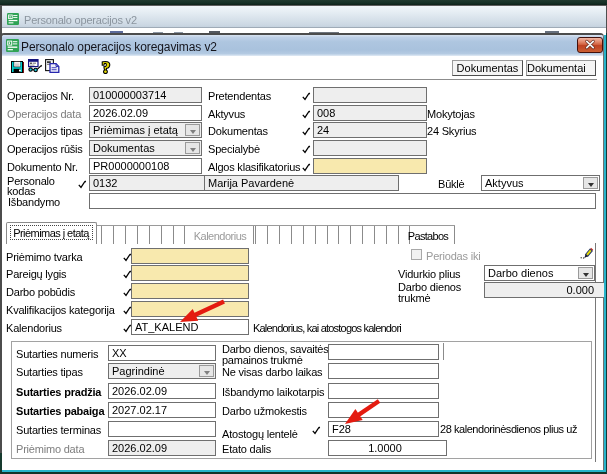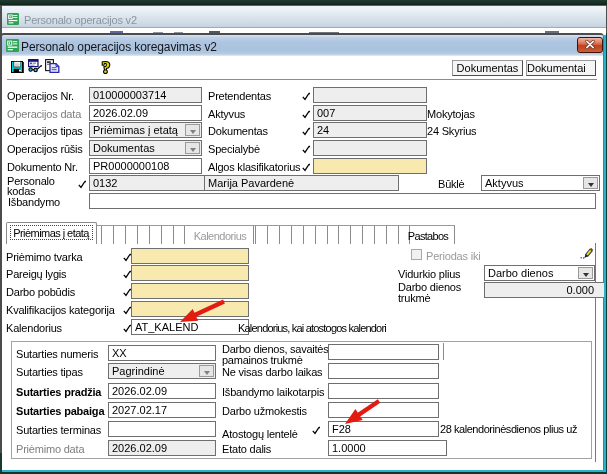--- a/index.html
+++ b/index.html
@@ -135,21 +135,21 @@
 
 <div class="lb" style="left:208px;top:90px">Pretendentas</div>
 <svg style="position:absolute;left:302px;top:92px" width="9" height="9" viewBox="0 0 9 9">
     <path d="M0.8 4.8 L3.0 7.4 L6.6 1.9 L7.6 1.0 L7.0 2.2" fill="none" stroke="#000" stroke-width="1.25"></path>
   </svg>
 <div class="fd ro" style="left:313px;top:87px;width:109px"></div>
 <div class="lb" style="left:208px;top:107.5px">Aktyvus</div>
 <svg style="position:absolute;left:302px;top:109.7px" width="9" height="9" viewBox="0 0 9 9">
     <path d="M0.8 4.8 L3.0 7.4 L6.6 1.9 L7.6 1.0 L7.0 2.2" fill="none" stroke="#000" stroke-width="1.25"></path>
   </svg>
-<div class="fd ro" style="left:313px;top:104.7px;width:109px">007</div>
+<div class="fd ro" style="left:313px;top:104.7px;width:109px">008</div>
 <div class="lb" style="left:427px;top:107.5px">Mokytojas</div>
 <div class="lb" style="left:208px;top:125px">Dokumentas</div>
 <svg style="position:absolute;left:302px;top:127.3px" width="9" height="9" viewBox="0 0 9 9">
     <path d="M0.8 4.8 L3.0 7.4 L6.6 1.9 L7.6 1.0 L7.0 2.2" fill="none" stroke="#000" stroke-width="1.25"></path>
   </svg>
 <div class="fd ro" style="left:313px;top:122.3px;width:109px">24</div>
 <div class="lb" style="left:427px;top:125px">24 Skyrius</div>
 <div class="lb" style="left:208px;top:143px">Specialybė</div>
 <svg style="position:absolute;left:302px;top:145px" width="9" height="9" viewBox="0 0 9 9">
     <path d="M0.8 4.8 L3.0 7.4 L6.6 1.9 L7.6 1.0 L7.0 2.2" fill="none" stroke="#000" stroke-width="1.25"></path>
@@ -226,21 +226,21 @@
 <div class="lb" style="left:6px;top:304px">Kvalifikacijos kategorija</div>
 <svg style="position:absolute;left:123px;top:306px" width="9" height="9" viewBox="0 0 9 9">
     <path d="M0.8 4.8 L3.0 7.4 L6.6 1.9 L7.6 1.0 L7.0 2.2" fill="none" stroke="#000" stroke-width="1.25"></path>
   </svg>
 <div class="fd yl" style="left:131px;top:301px;width:113px"></div>
 <div class="lb" style="left:6px;top:321.8px">Kalendorius</div>
 <svg style="position:absolute;left:123px;top:323.8px" width="9" height="9" viewBox="0 0 9 9">
     <path d="M0.8 4.8 L3.0 7.4 L6.6 1.9 L7.6 1.0 L7.0 2.2" fill="none" stroke="#000" stroke-width="1.25"></path>
   </svg>
 <div class="fd" style="left:131px;top:318.8px;width:113px">AT_KALEND</div>
-<div class="lb" style="left:238px;top:321.8px;letter-spacing:-0.8px">Kalendorius, kai atostogos kalendori</div>
+<div class="lb" style="left:253px;top:321.8px;letter-spacing:-0.8px">Kalendorius, kai atostogos kalendori</div>
 
 <div style="position:absolute;left:411px;top:249px;width:11px;height:11px;border:1px solid #a8a8a8;
   background:#f1f1f1;box-sizing:border-box"></div>
 <div class="lb gy" style="left:426px;top:250px;color:#9a9a9a">Periodas iki</div>
 
 <svg style="position:absolute;left:579px;top:247px" width="16" height="14" viewBox="0 0 16 14">
  <circle cx="2.2" cy="10.8" r="0.75" fill="#444"></circle>
  <circle cx="4.6" cy="11.1" r="0.75" fill="#444"></circle>
  <g transform="rotate(40 9 6.5)">
   <rect x="7.7" y="0.2" width="2.9" height="1.8" fill="#c03028"></rect>
@@ -282,21 +282,21 @@
 <div class="fd" style="left:328px;top:382.5px;width:106px"></div>
 <div class="lb" style="left:222px;top:405px">Darbo užmokestis</div>
 <div class="fd" style="left:328px;top:402px;width:106px"></div>
 <div class="lb" style="left:222px;top:428px">Atostogų lentelė</div>
 <svg style="position:absolute;left:312px;top:426px" width="9" height="9" viewBox="0 0 9 9">
     <path d="M0.8 4.8 L3.0 7.4 L6.6 1.9 L7.6 1.0 L7.0 2.2" fill="none" stroke="#000" stroke-width="1.25"></path>
   </svg>
 <div class="fd" style="left:328px;top:421px;width:106px">F28</div>
 <div class="lb" style="left:440px;top:422.5px;letter-spacing:-0.45px">28 kalendorinėsdienos plius už</div>
 <div class="lb" style="left:222px;top:443px">Etato dalis</div>
-<div class="fd" style="left:328px;top:440px;width:106px;text-align:left;padding-right:8px">1.0000</div>
+<div class="fd" style="left:328px;top:440px;width:106px;text-align:center;padding-right:8px">1.0000</div>
 
 <div style="position:absolute;left:443px;top:343px;width:1px;height:17px;background:#8b8b8b"></div>
 
 <svg style="position:absolute;left:335px;top:392px" width="55" height="38" viewBox="335 392 55 38">
  <path d="M379 401 L355.6 416.9" stroke="#e41b10" stroke-width="4.4"></path>
  <path d="M345 424 L355.4 409.1 L362.7 419.9 Z" fill="#e41b10"></path>
 </svg>
 
 <div style="position:absolute;left:0;top:33px;width:2px;height:437px;background:#4c4c4c"></div>
 <div style="position:absolute;left:603.5px;top:35px;width:2.5px;height:437px;background:#27b4ca"></div>

